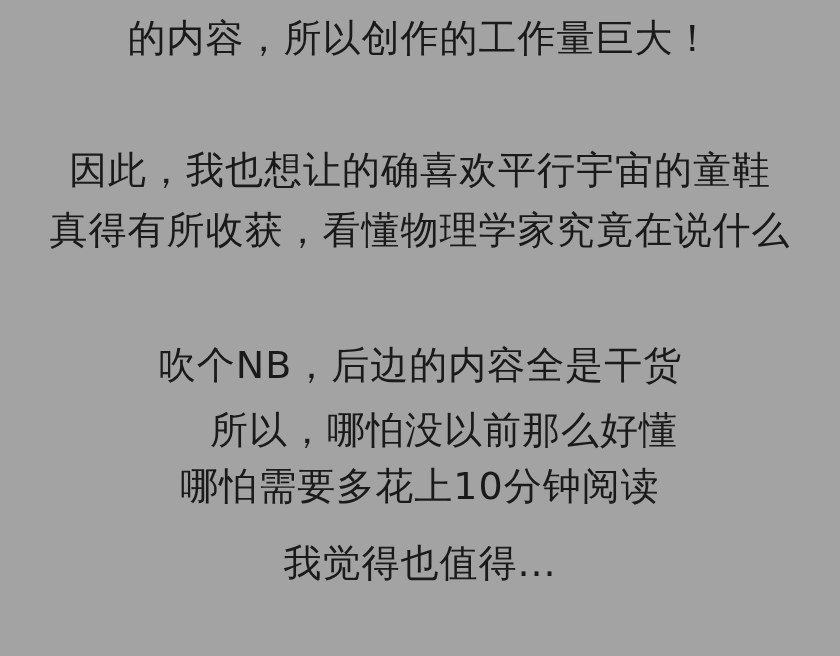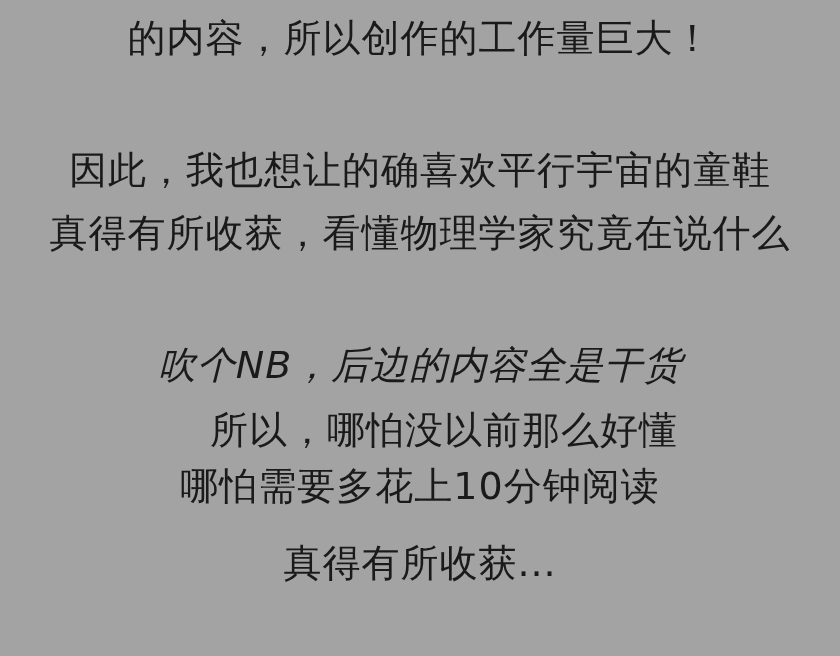--- a/index.html
+++ b/index.html
@@ -27,40 +27,40 @@
     font-size: 38px;
     line-height: 52px;
     letter-spacing: 1px;
     color: #1a1a1a;
     white-space: nowrap;
     font-family: "DejaVu Sans", sans-serif;
   }
   
   .l1 { top: 12px; }
   .l2 { top: 144px; }
-  .l3 { top: 207px; }
+  .l3 { top: 207px; font-family: Liberation Mono, monospace; }
   .l4 { top: 339px; }
   .l5 { top: 404px; padding-left: 24px; }
   .l6 { top: 460px; }
   .l7 { top: 537px; }
 </style>
 </head>
 <body>
 
 <div class="page" style="background: #a3a3a3;">
 
   <div class="paragraph">
     <div class="text-line l1" style="color: rgb(26, 26, 26);">的内容，所以创作的工作量巨大！</div>
   </div>
 
   <div class="paragraph">
     <div class="text-line l2" style="color: rgb(26, 26, 26); font-family: Liberation Serif, serif;">因此，我也想让的确喜欢平行宇宙的童鞋</div>
     <div class="text-line l3" style="color: rgb(26, 26, 26);">真得有所收获，看懂物理学家究竟在说什么</div>
   </div>
 
   <div class="paragraph">
-    <div class="text-line l4" style="color: rgb(26, 26, 26); font-style: italic;">吹个NB，后边的内容全是干货</div>
+    <div class="text-line l4" style="color: rgb(26, 26, 26);">吹个NB，后边的内容全是干货</div>
     <div class="text-line l5" style="color: rgb(26, 26, 26);">所以，哪怕没以前那么好懂</div>
     <div class="text-line l6" style="color: rgb(26, 26, 26);">哪怕需要多花上10分钟阅读</div>
-    <div class="text-line l7" style="color: rgb(26, 26, 26);">真得有所收获...</div>
+    <div class="text-line l7" style="color: rgb(26, 26, 26);">我觉得也值得...</div>
   </div>
 
 </div>
 
 </body></html>

